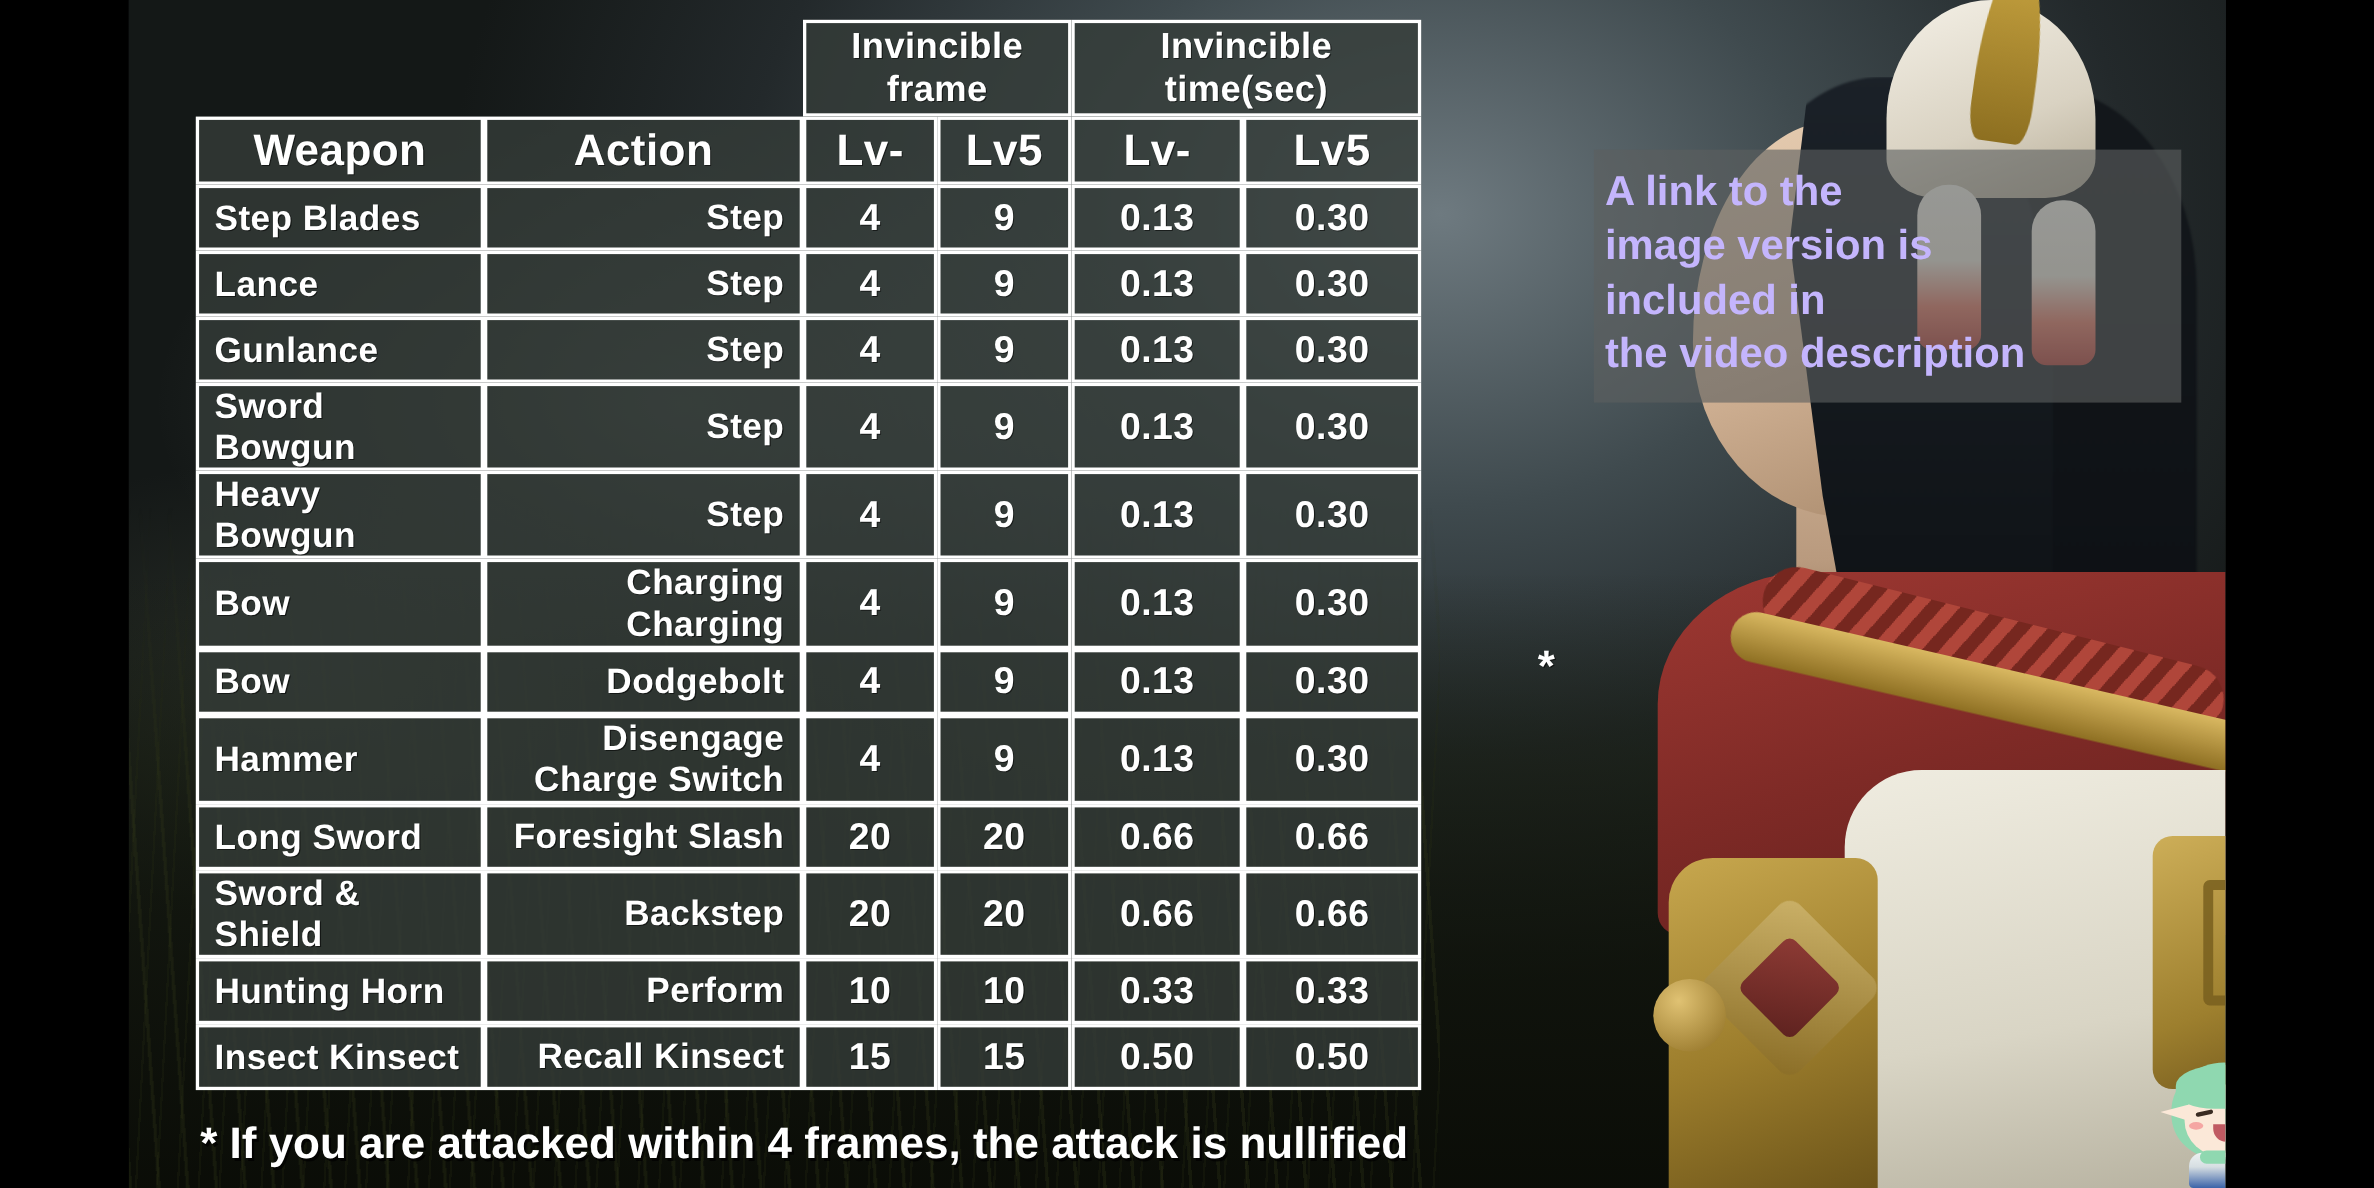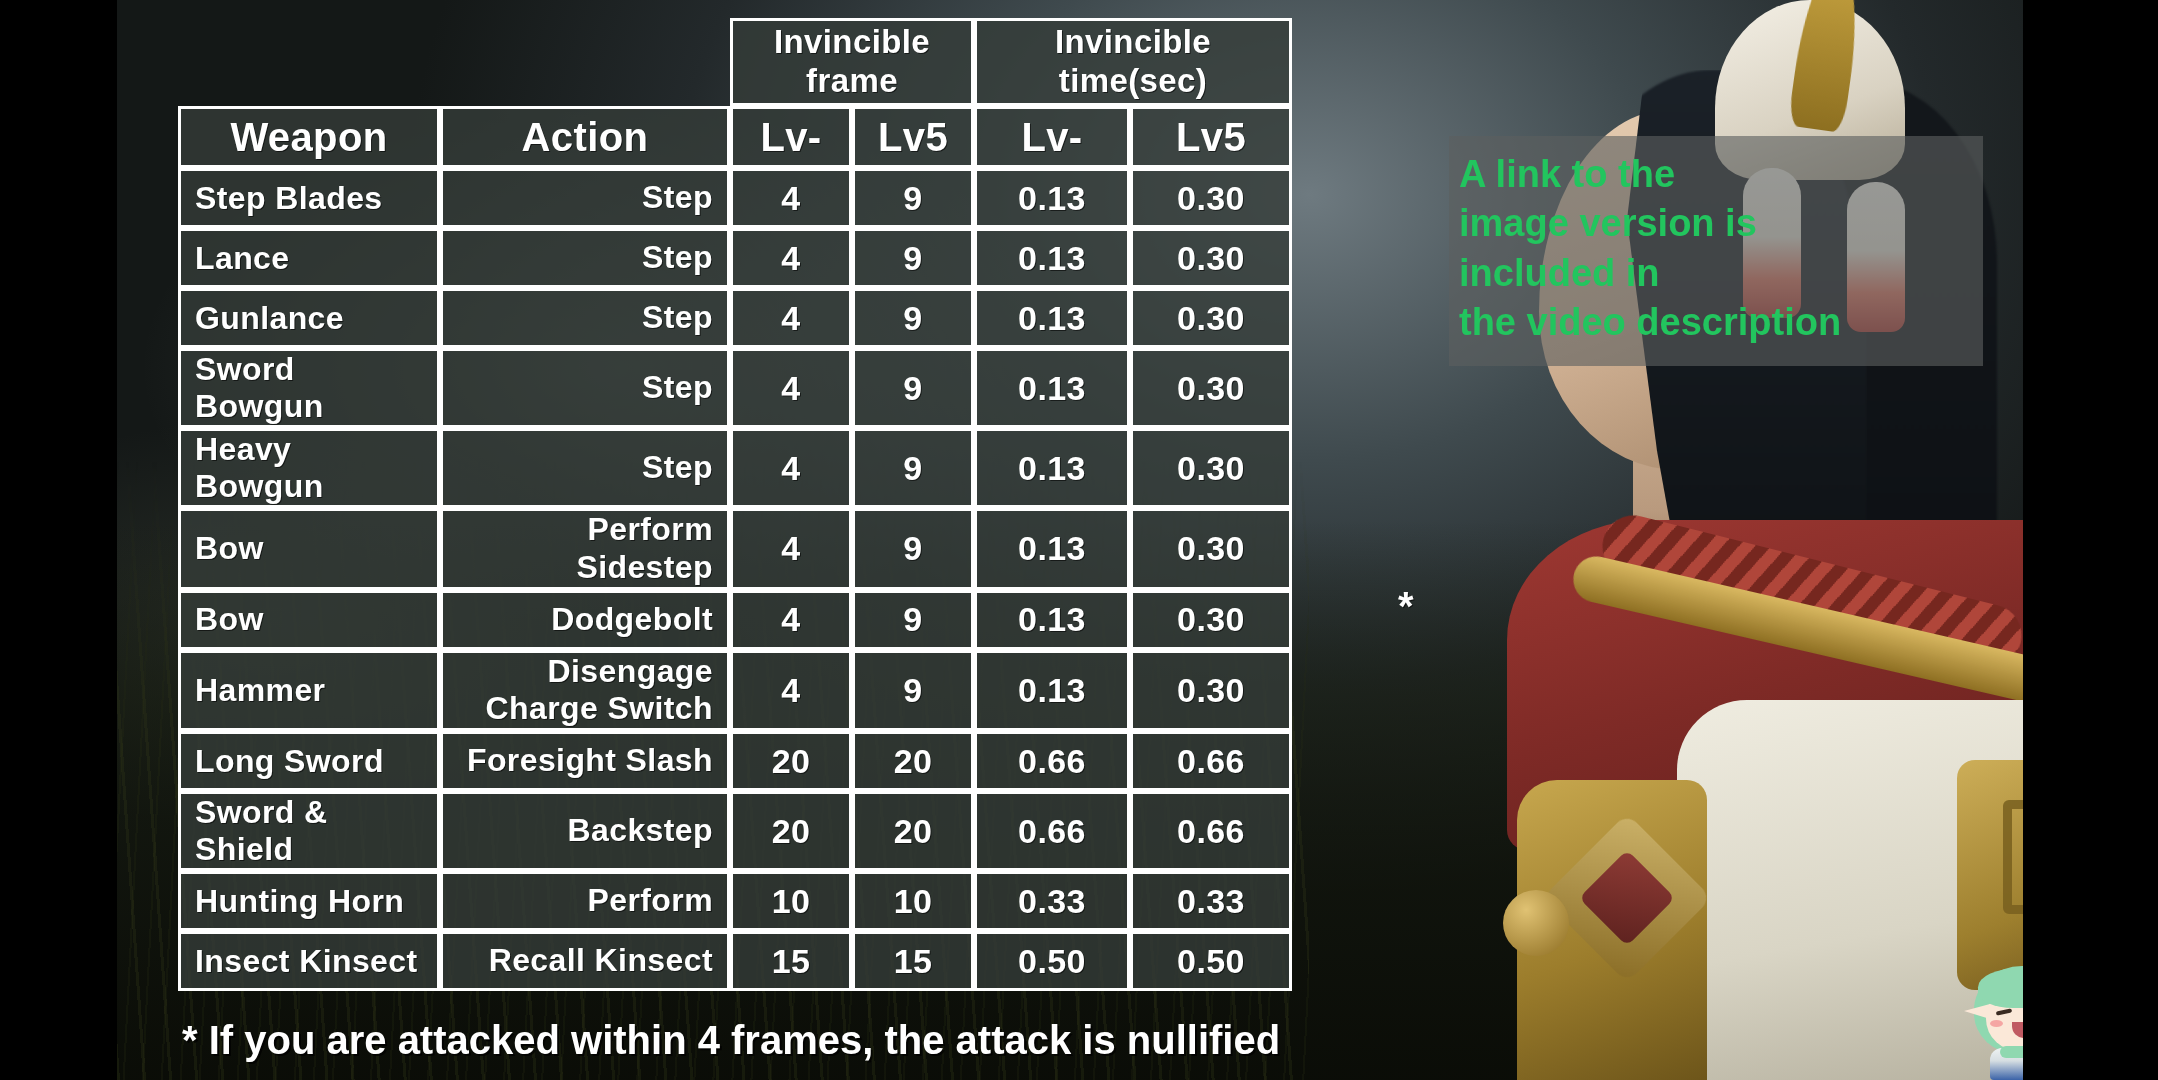--- a/index.html
+++ b/index.html
@@ -236,21 +236,21 @@
   }
 
   
   #note {
     position: absolute;
     left: 1449px;
     top: 136px;
     width: 534px;
     padding: 14px 0 18px 10px;
     background: rgba(92,96,96,.62);
-    color: #22c55e;
+    color: #c4b5fd;
     font-size: 38px;
     font-weight: bold;
     line-height: 1.30;
     box-sizing: border-box;
   }
   #note .line { white-space: nowrap; }
 
   
   #avatar { position:absolute; left:1960px; top:960px; width:124px; height:120px; }
   #avatar .av-hair-back {
@@ -398,21 +398,21 @@
         <tr>
           <td class="weapon">Heavy Bowgun</td>
           <td class="action">Step</td>
           <td class="num">4</td>
           <td class="num">9</td>
           <td class="num">0.13</td>
           <td class="num">0.30</td>
         </tr>
         <tr>
           <td class="weapon">Bow</td>
-          <td class="action">Perform Sidestep</td>
+          <td class="action">Charging Charging</td>
           <td class="num">4</td>
           <td class="num">9</td>
           <td class="num">0.13</td>
           <td class="num">0.30</td>
         </tr>
         <tr>
           <td class="weapon">Bow</td>
           <td class="action">Dodgebolt</td>
           <td class="num">4</td>
           <td class="num">9</td>

